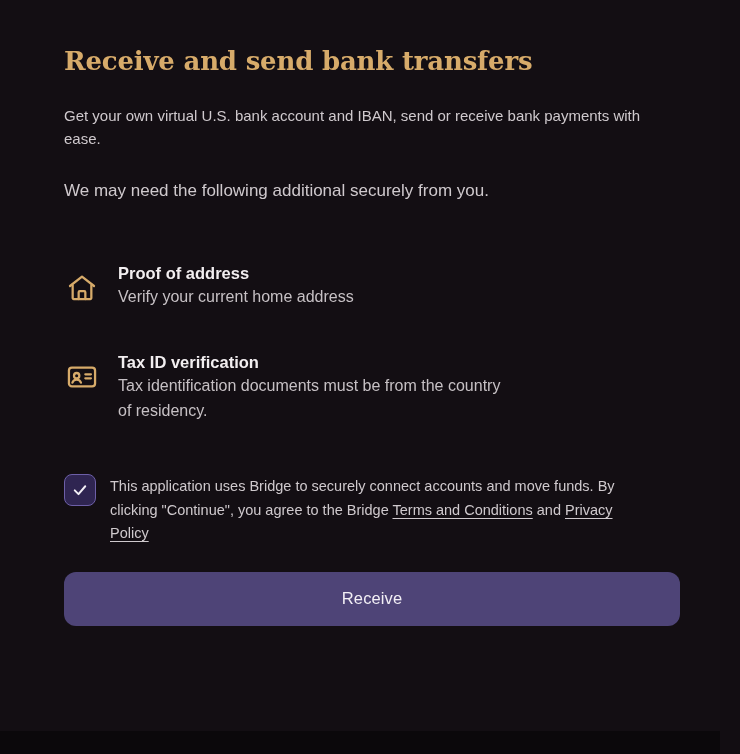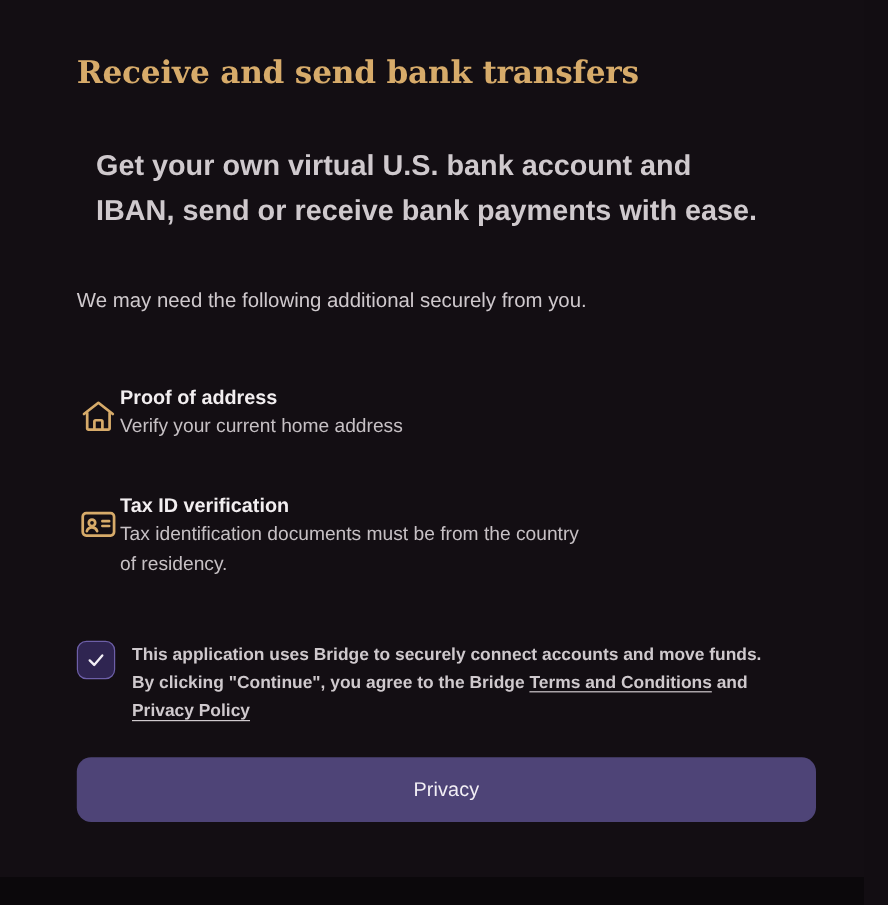--- a/index.html
+++ b/index.html
@@ -29,45 +29,46 @@
     font-size: 26px;
     font-weight: 700;
     color: #d7ab6a;
     letter-spacing: -0.2px;
     margin: 0;
     padding-top: 45px;
     line-height: 1.25;
   }
 
   .intro {
-    margin: 16px;
+    margin: 0;
     padding-top: 26px;
-    font-size: 24px;
+    font-size: 15px;
     line-height: 1.55;
     color: #cfc9cd;
     max-width: 580px;
-    font-weight: 700;
+    font-weight: 400;
   }
 
   .subintro {
     margin: 0;
     padding-top: 28px;
     font-size: 17px;
     line-height: 1.5;
     color: #cfc9cd;
     font-weight: 400;
   }
 
   .requirements {
     margin-top: 56px;
   }
 
   .req-row {
     display: flex;
     align-items: flex-start;
+    gap: 18px;
     margin-bottom: 40px;
   }
 
   .req-icon {
     width: 36px;
     min-width: 36px;
     height: 36px;
     display: flex;
     align-items: center;
     justify-content: center;
@@ -115,21 +116,21 @@
   }
 
   .checkbox svg { display: block; }
 
   .consent-text {
     font-size: 14.5px;
     line-height: 1.62;
     color: #cfc9cd;
     padding-top: 3px;
     max-width: 545px;
-    font-weight: 700;
+    font-weight: 400;
   }
 
   .consent-text a {
     color: #cfc9cd;
     text-decoration: underline;
     text-underline-offset: 2.5px;
   }
 
   .continue-btn {
     margin-top: 26px;
@@ -207,16 +208,16 @@
         <svg width="18" height="18" viewBox="0 0 24 24" fill="none" stroke="#f2eff5" stroke-width="2.6" stroke-linecap="round" stroke-linejoin="round">
           <path d="M5 12.5 10 17.5 19 7"></path>
         </svg>
       </span>
     </div>
     <div class="consent-text">
       <span>This application uses Bridge to securely connect accounts and move funds. By clicking "Continue", you agree to the Bridge </span><a href="#">Terms and Conditions</a><span> and </span><a href="#">Privacy Policy</a>
     </div>
   </div>
 
-  <button class="continue-btn">Privacy</button>
+  <button class="continue-btn">Receive</button>
 
   <div class="bottom-strip"></div>
 </div>
 
 </body></html>

